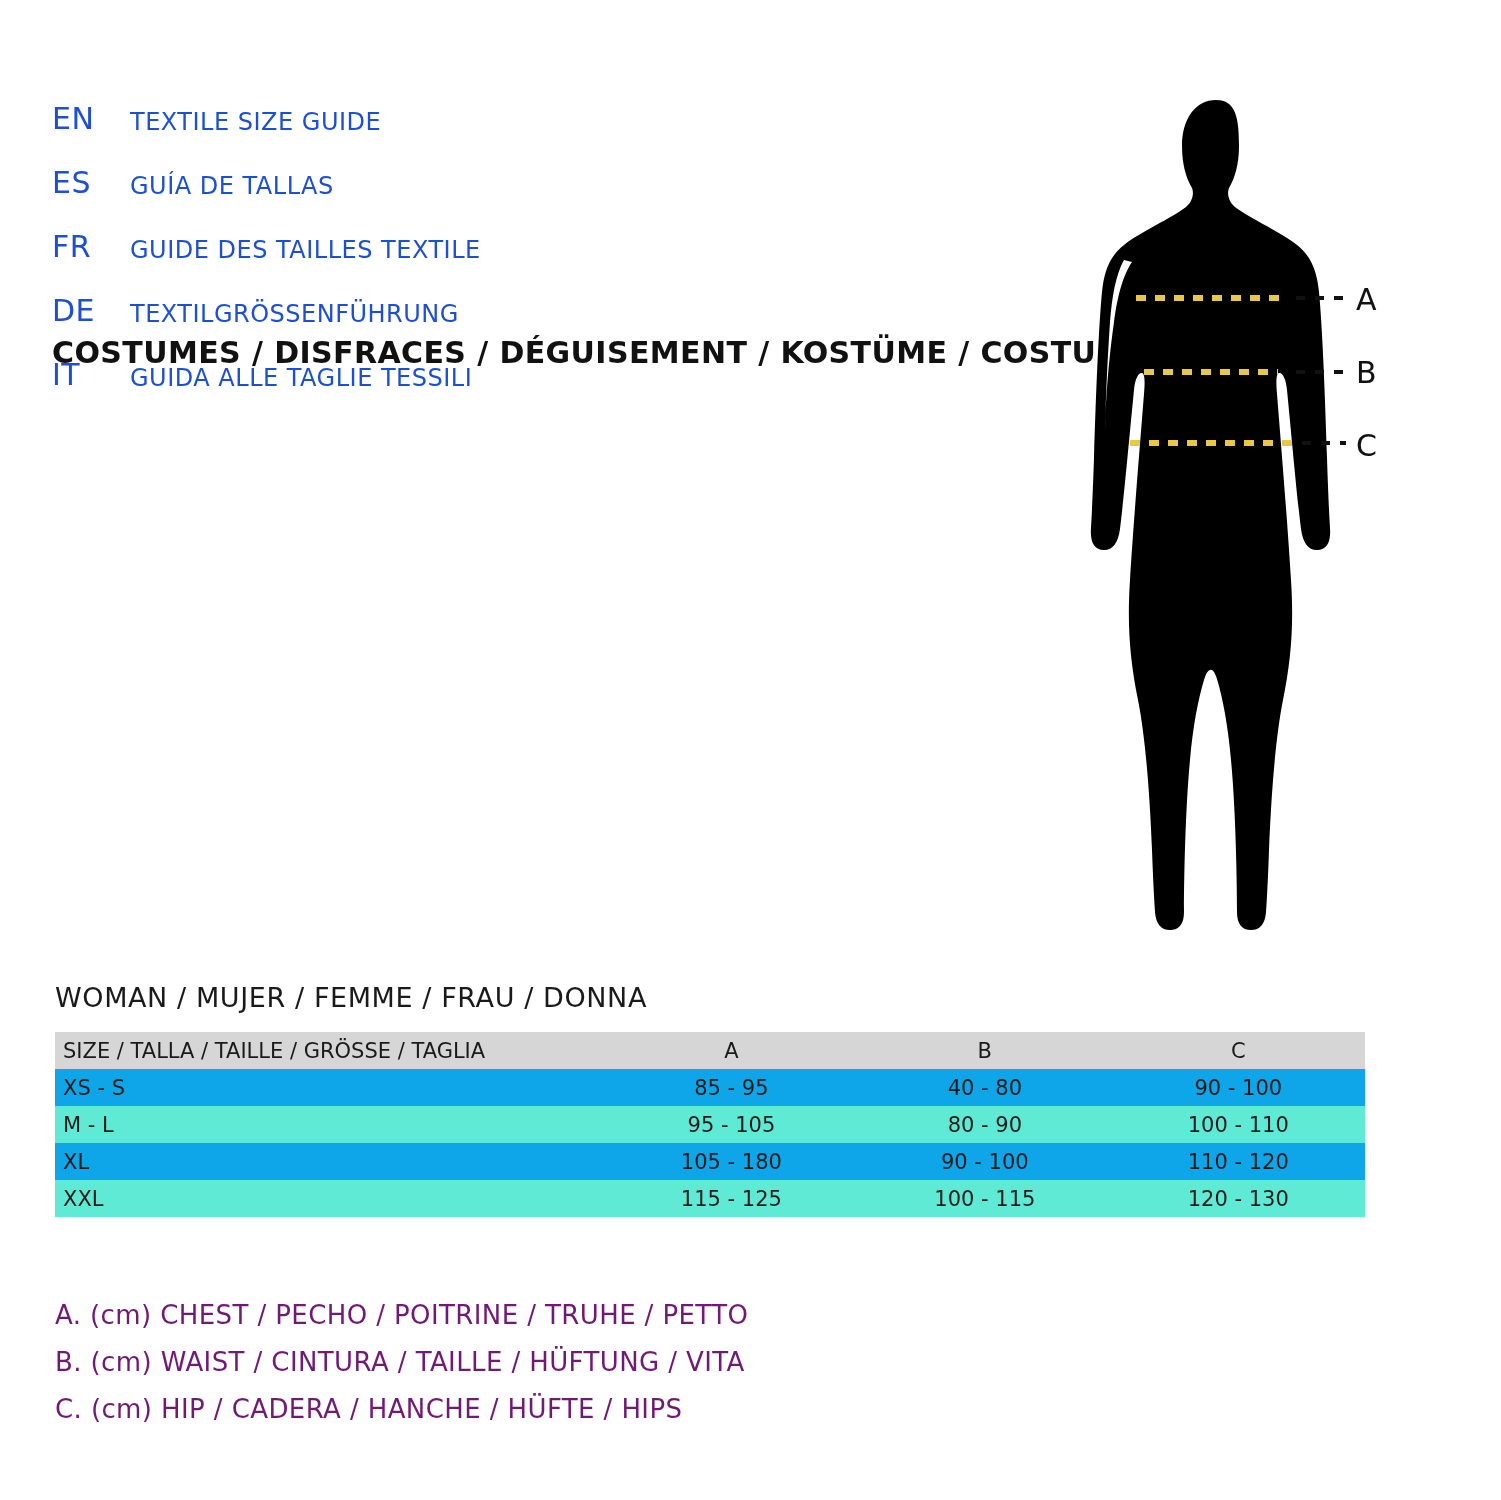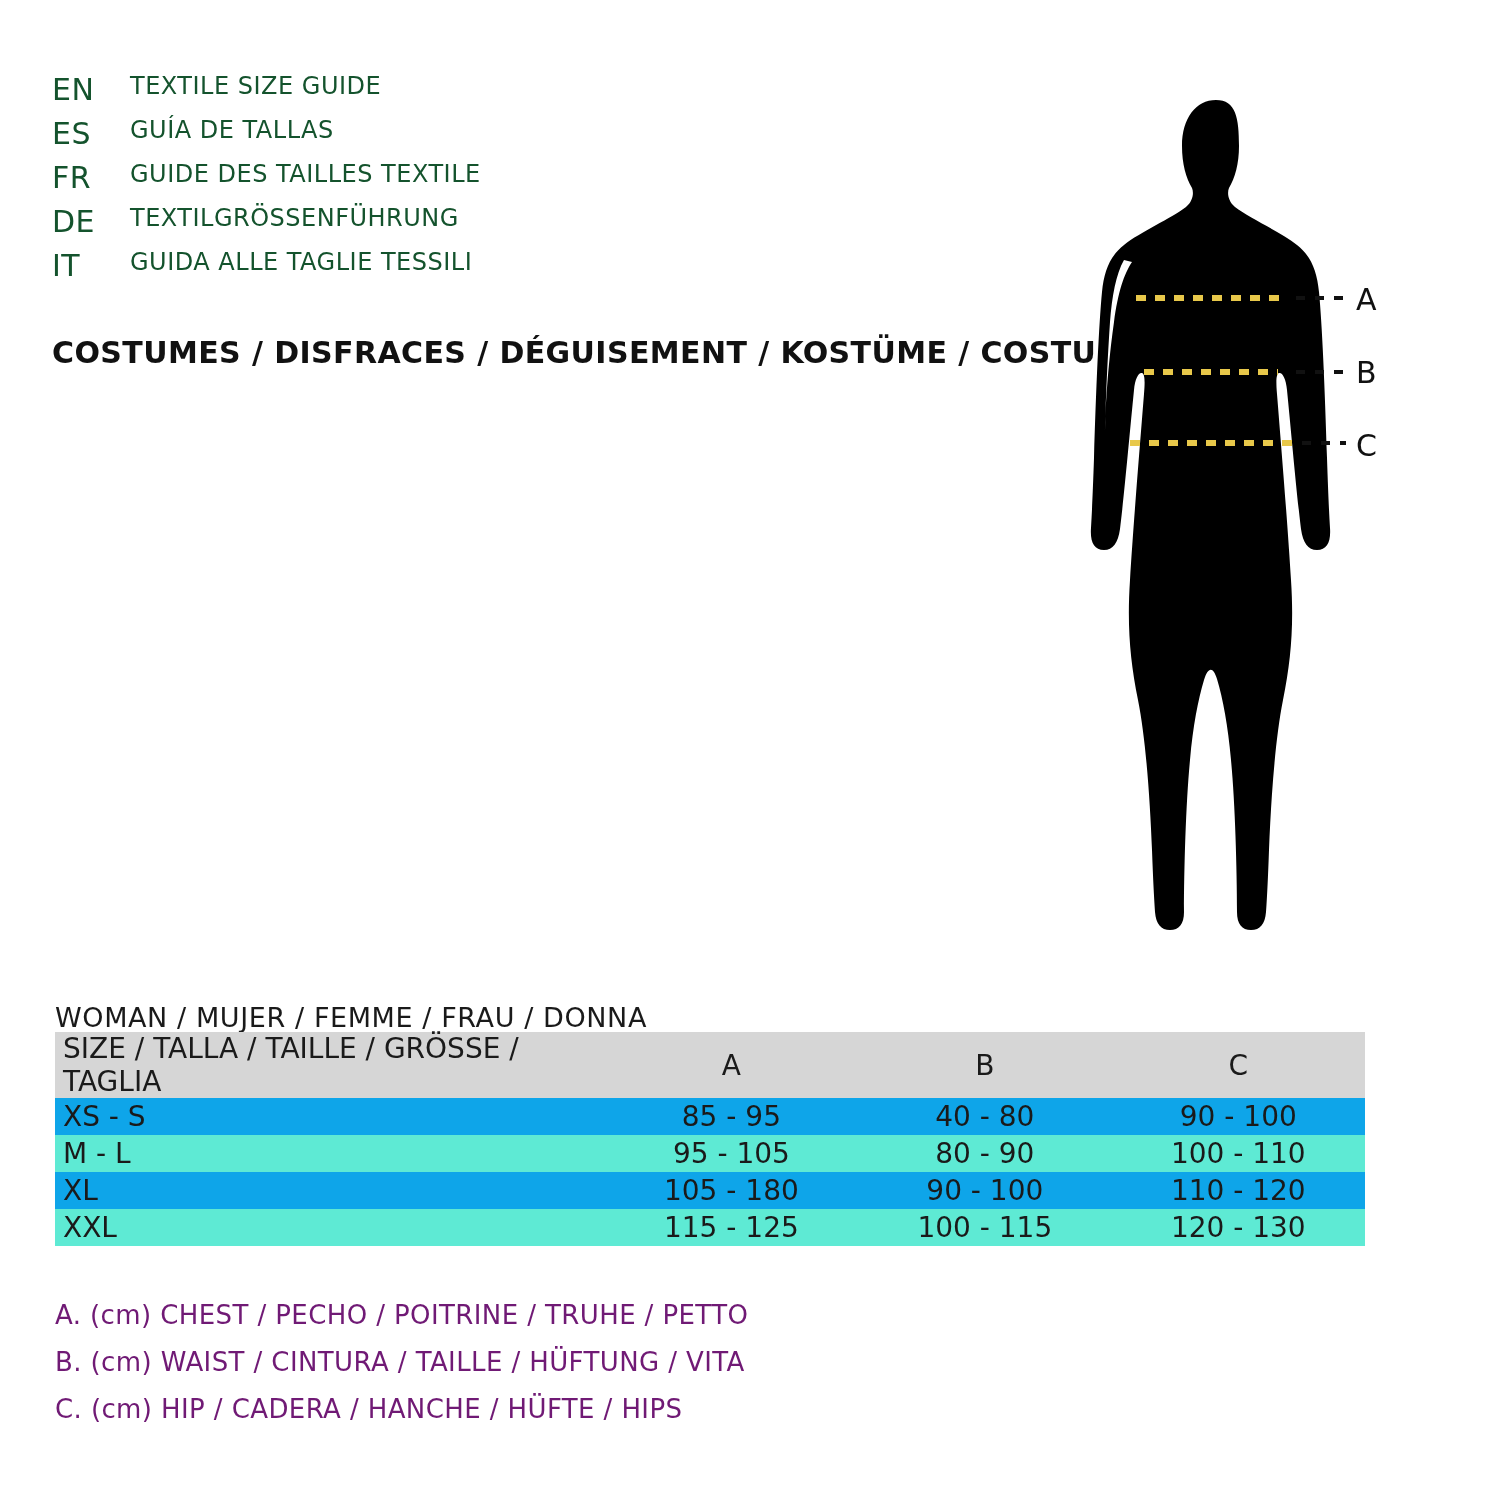--- a/index.html
+++ b/index.html
@@ -18,25 +18,26 @@
 
   
   #lang-block {
     position: absolute;
     left: 52px;
     top: 72px;
     width: 1000px;
   }
   .lang-row {
     display: flex;
-    align-items: flex-start;
+    align-items: flex-end;
     height: 44px;
     font-size: 30px;
     letter-spacing: 0.5px;
-    color: #14532d;
+    color: #1d4ed8;
+    margin-top: 20px;
   }
   .lang-code {
     width: 78px;
     flex: 0 0 78px;
     font-size: 30px;
   }
   .lang-text {
     font-size: 24px;
   }
 
@@ -74,30 +75,29 @@
   #label-c { left: 336px; top: 368px; }
 
   
   #table-title {
     position: absolute;
     left: 55px;
     top: 982px;
     font-size: 27px;
     letter-spacing: 0.6px;
     color: #1a1a1a;
-    margin-top: 20px;
   }
 
   #size-table {
     position: absolute;
     left: 55px;
     top: 1032px;
     width: 1310px;
     border-collapse: collapse;
-    font-size: 28px;
+    font-size: 21px;
     color: #1a1a1a;
   }
   #size-table th, #size-table td {
     padding: 0;
     height: 37px;
     font-weight: normal;
     text-align: center;
     vertical-align: middle;
   }
   #size-table th.col-size, #size-table td.col-size {

